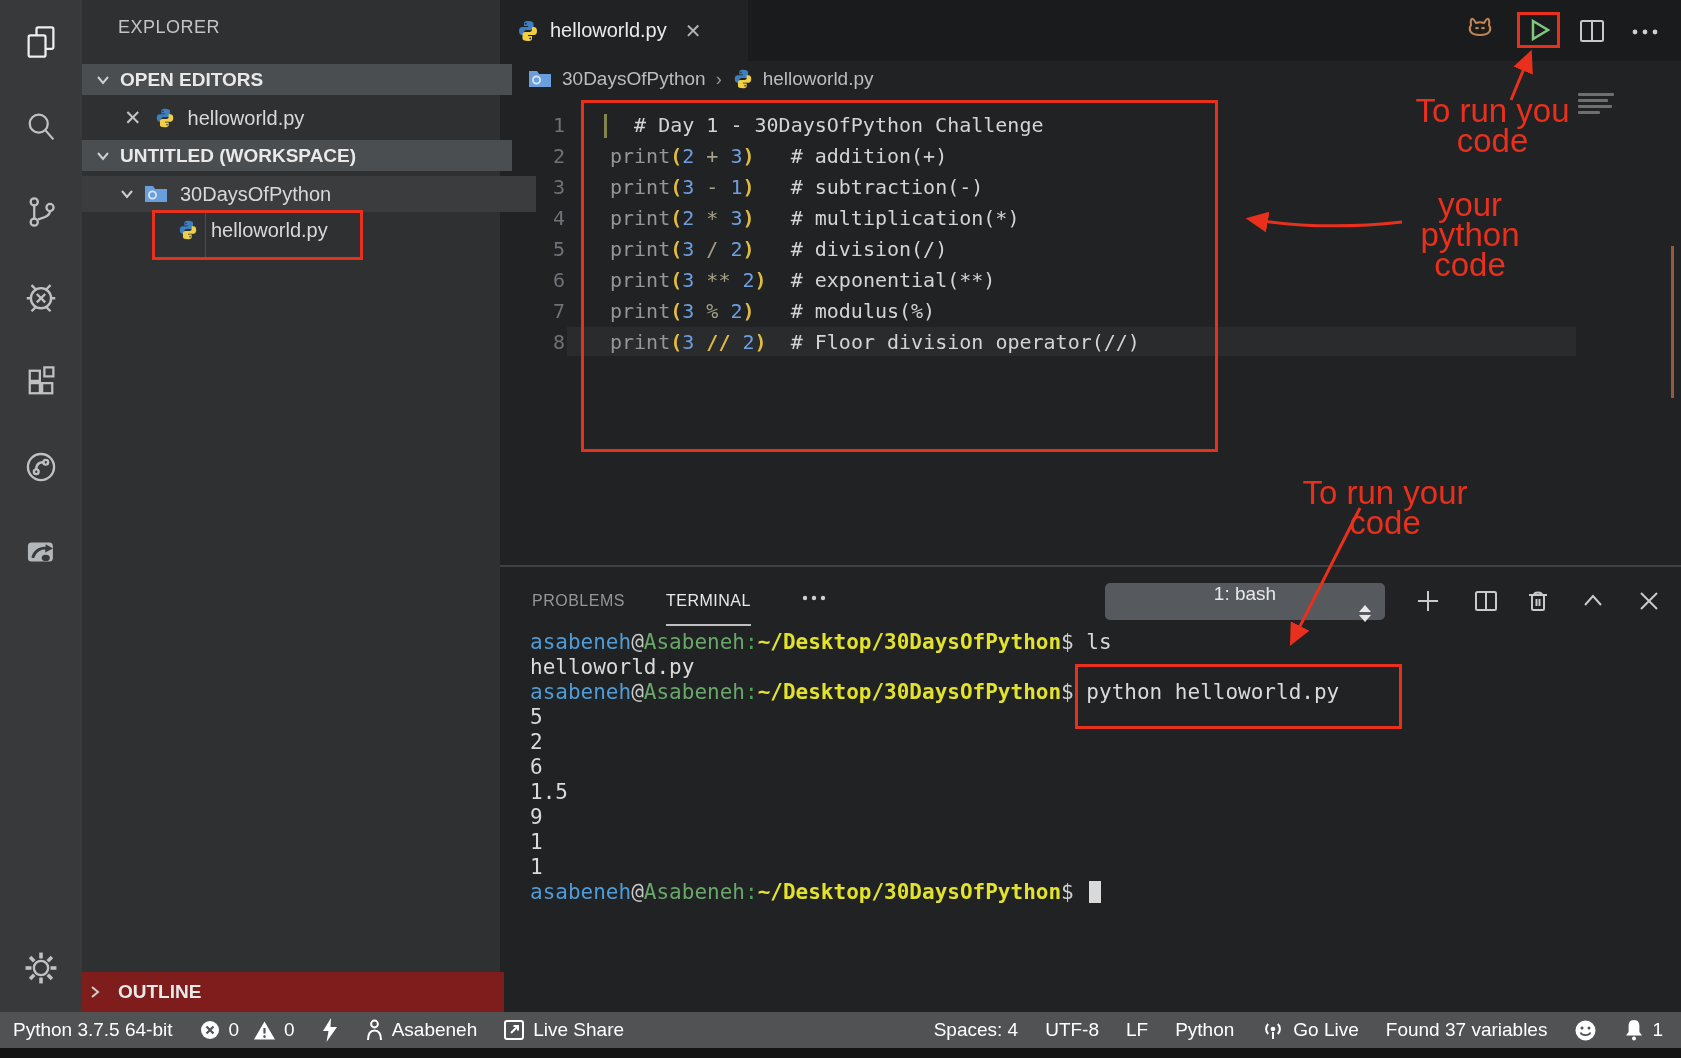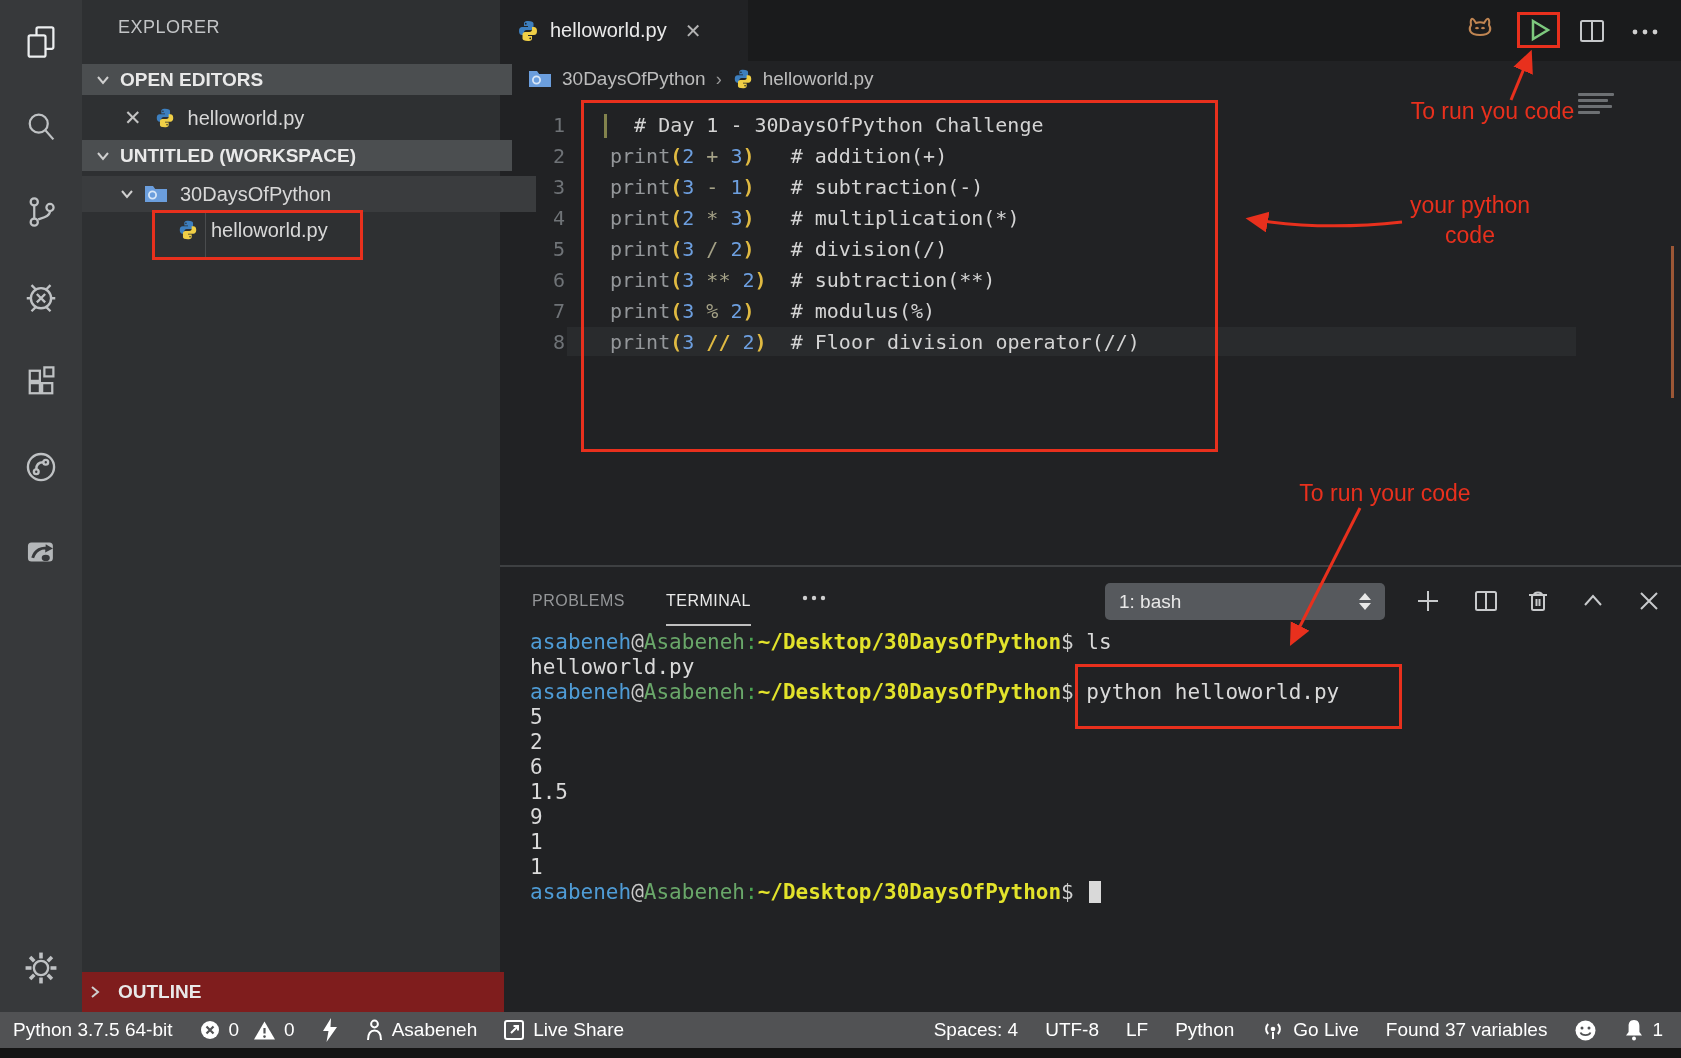--- a/index.html
+++ b/index.html
@@ -44,21 +44,21 @@
   .minimap div{height:3px;background:#6d7073;margin-bottom:3px;border-radius:1px;}
   .ruler-mark{position:absolute;left:1671px;top:246px;width:3px;height:152px;background:#b2603a;opacity:.85;}
 
   
   .panel-divider{position:absolute;left:500px;top:565px;width:1181px;height:2px;background:#3e4042;}
   .ptab{position:absolute;top:585px;height:32px;line-height:32px;font-size:16px;letter-spacing:.5px;}
   .ptab.inactive{color:#949698;}
   .ptab.active{color:#e9e9e9;border-bottom:2px solid #bfbfbf;padding-bottom:7px;}
   .pmore{position:absolute;left:800px;top:588px;}
   .shell-select{position:absolute;left:1105px;top:583px;width:280px;height:37px;background:#56595d;border-radius:5px;
-                display:flex;align-items:center;color:#e8e8e8;font-size:19px;padding:0 14px;box-sizing:border-box;}
+                display:flex;align-items:center;color:#e8e8e8;font-size:19px;padding:0 14px;box-sizing:border-box;flex-direction:column;}
   .sel-arrows{margin-left:auto;display:flex;flex-direction:column;gap:3px;}
   .sel-arrows i{width:0;height:0;border-left:6px solid transparent;border-right:6px solid transparent;display:block;}
   .sel-arrows .up{border-bottom:7px solid #e8e8e8;}
   .sel-arrows .dn{border-top:7px solid #e8e8e8;}
   .picon{position:absolute;top:588px;width:26px;height:26px;display:flex;align-items:center;justify-content:center;}
   .picon svg{stroke:#c8cacc;fill:none;stroke-width:2;}
 
   .terminal{position:absolute;left:530px;top:630px;font-size:21px;line-height:25px;color:#d8d8d8;white-space:pre;}
   .t-line{height:25px;}
   .t-user{color:#4f9cd6;} .t-at{color:#c8c8c8;} .t-host{color:#69a769;} .t-colon{color:#4aa252;}
@@ -69,21 +69,21 @@
   .statusbar{position:absolute;left:0;top:1012px;width:1681px;height:36px;background:#515254;color:#fff;
              font-size:19px;display:flex;align-items:center;}
   .sb-left{display:flex;align-items:center;gap:26px;padding-left:13px;}
   .sb-right{display:flex;align-items:center;gap:27px;margin-left:auto;padding-right:18px;}
   .sb-item{display:flex;align-items:center;gap:8px;white-space:nowrap;}
   .sb-item svg{display:block;}
   .bottom-strip{position:absolute;left:0;top:1048px;width:1681px;height:10px;background:#141414;}
 
   
   .red-box{position:absolute;border:3px solid #e8301d;box-sizing:border-box;pointer-events:none;}
-  .anno-text{position:absolute;color:#e8301d;font-size:23px;text-align:center;pointer-events:none;line-height:30px;}
+  .anno-text{position:absolute;color:#e8301d;font-size:33px;text-align:center;pointer-events:none;line-height:30px;}
   .overlay{position:absolute;left:0;top:0;width:1681px;height:1058px;pointer-events:none;}
 </style>
 </head>
 <body>
 
 <div class="app">
 
   <div class="activitybar">
     <div class="ab-icon active" style="top:20px">
       <svg width="36" height="36" viewBox="0 0 32 32">
@@ -286,21 +286,21 @@
       <div class="code-row">
         <span class="gutter">4</span>
         <span class="ctext"><span class="tok-fn">print</span><span class="tok-paren">(</span><span class="tok-num">2</span><span class="tok-op"> * </span><span class="tok-num">3</span><span class="tok-paren">)</span><span class="tok-plain">   </span><span class="tok-comment"># multiplication(*)</span></span>
       </div>
       <div class="code-row">
         <span class="gutter">5</span>
         <span class="ctext"><span class="tok-fn">print</span><span class="tok-paren">(</span><span class="tok-num">3</span><span class="tok-op"> / </span><span class="tok-num">2</span><span class="tok-paren">)</span><span class="tok-plain">   </span><span class="tok-comment"># division(/)</span></span>
       </div>
       <div class="code-row">
         <span class="gutter">6</span>
-        <span class="ctext"><span class="tok-fn">print</span><span class="tok-paren">(</span><span class="tok-num">3</span><span class="tok-op"> ** </span><span class="tok-num">2</span><span class="tok-paren">)</span><span class="tok-plain">  </span><span class="tok-comment"># subtraction(**)</span></span>
+        <span class="ctext"><span class="tok-fn">print</span><span class="tok-paren">(</span><span class="tok-num">3</span><span class="tok-op"> ** </span><span class="tok-num">2</span><span class="tok-paren">)</span><span class="tok-plain">  </span><span class="tok-comment"># exponential(**)</span></span>
       </div>
       <div class="code-row">
         <span class="gutter">7</span>
         <span class="ctext"><span class="tok-fn">print</span><span class="tok-paren">(</span><span class="tok-num">3</span><span class="tok-op"> % </span><span class="tok-num">2</span><span class="tok-paren">)</span><span class="tok-plain">   </span><span class="tok-comment"># modulus(%)</span></span>
       </div>
       <div class="code-row hl">
         <span class="gutter">8</span>
         <span class="ctext"><span class="tok-fn">print</span><span class="tok-paren">(</span><span class="tok-num">3</span><span class="tok-plain"> </span><span class="tok-opgold">//</span><span class="tok-plain"> </span><span class="tok-num">2</span><span class="tok-paren">)</span><span class="tok-plain">  </span><span class="tok-comment"># Floor division operator(//)</span></span>
       </div>
     </div>

